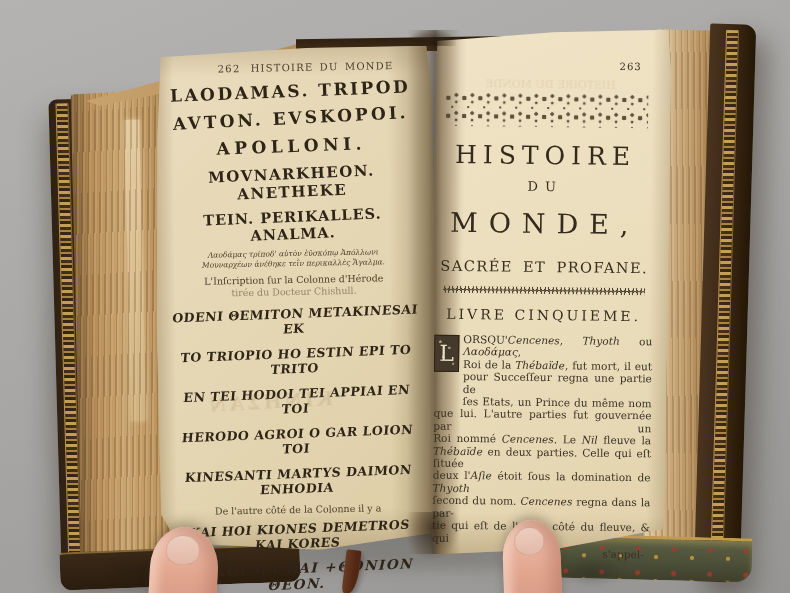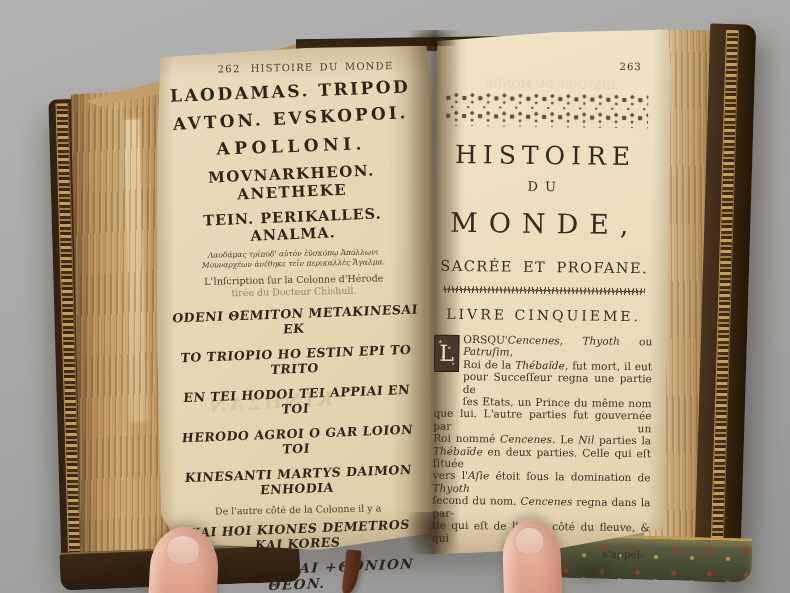--- a/index.html
+++ b/index.html
@@ -238,28 +238,28 @@
     <div class="ornament"></div>
     <div class="title1">HISTOIRE</div>
     <div class="title2">DU</div>
     <div class="title3">MONDE,</div>
     <div class="subtitle">SACRÉE ET PROFANE.</div>
     <div class="wavy"></div>
     <div class="chapter">LIVRE CINQUIEME.</div>
     <div class="body">
       <div class="dropcap">L</div>
       <div class="lines">
-          <div class="ln"><span>ORSQU'</span><span class="it">Cencenes</span><span>, </span><span class="it">Thyoth</span><span> ou </span><span class="it">Patruſim</span><span>,</span></div>
+          <div class="ln"><span>ORSQU'</span><span class="it">Cencenes</span><span>, </span><span class="it">Thyoth</span><span> ou </span><span class="it">Λαοδάμας</span><span>,</span></div>
           <div class="ln"><span>Roi de la </span><span class="it">Thébaïde</span><span>, fut mort, il eut</span></div>
           <div class="ln"><span>pour Succeſſeur regna une partie de</span></div>
           <div class="ln"><span>ſes Etats, un Prince du même nom</span></div>
           <div class="ln"><span>que lui. L'autre parties fut gouvernée par un</span></div>
-          <div class="ln"><span>Roi nommé </span><span class="it">Cencenes</span><span>. Le </span><span class="it">Nil</span><span> parties la</span></div>
+          <div class="ln"><span>Roi nommé </span><span class="it">Cencenes</span><span>. Le </span><span class="it">Nil</span><span> fleuve la</span></div>
           <div class="ln"><span></span><span class="it">Thébaïde</span><span> en deux parties. Celle qui eſt ſituée</span></div>
-          <div class="ln"><span>vers l'</span><span class="it">Aſie</span><span> étoit ſous la domination de </span><span class="it">Thyoth</span><span></span></div>
+          <div class="ln"><span>deux l'</span><span class="it">Aſie</span><span> étoit ſous la domination de </span><span class="it">Thyoth</span><span></span></div>
           <div class="ln"><span>ſecond du nom. </span><span class="it">Cencenes</span><span> regna dans la par-</span></div>
           <div class="ln"><span>tie qui eſt de l'autre côté du fleuve, &amp; qui</span></div>
         </div>
       <div class="catchword-right">s'appel-</div>
     </div>
   </div>
 
   <div class="gutter"></div>
   <div class="gutter-v"></div>
 

